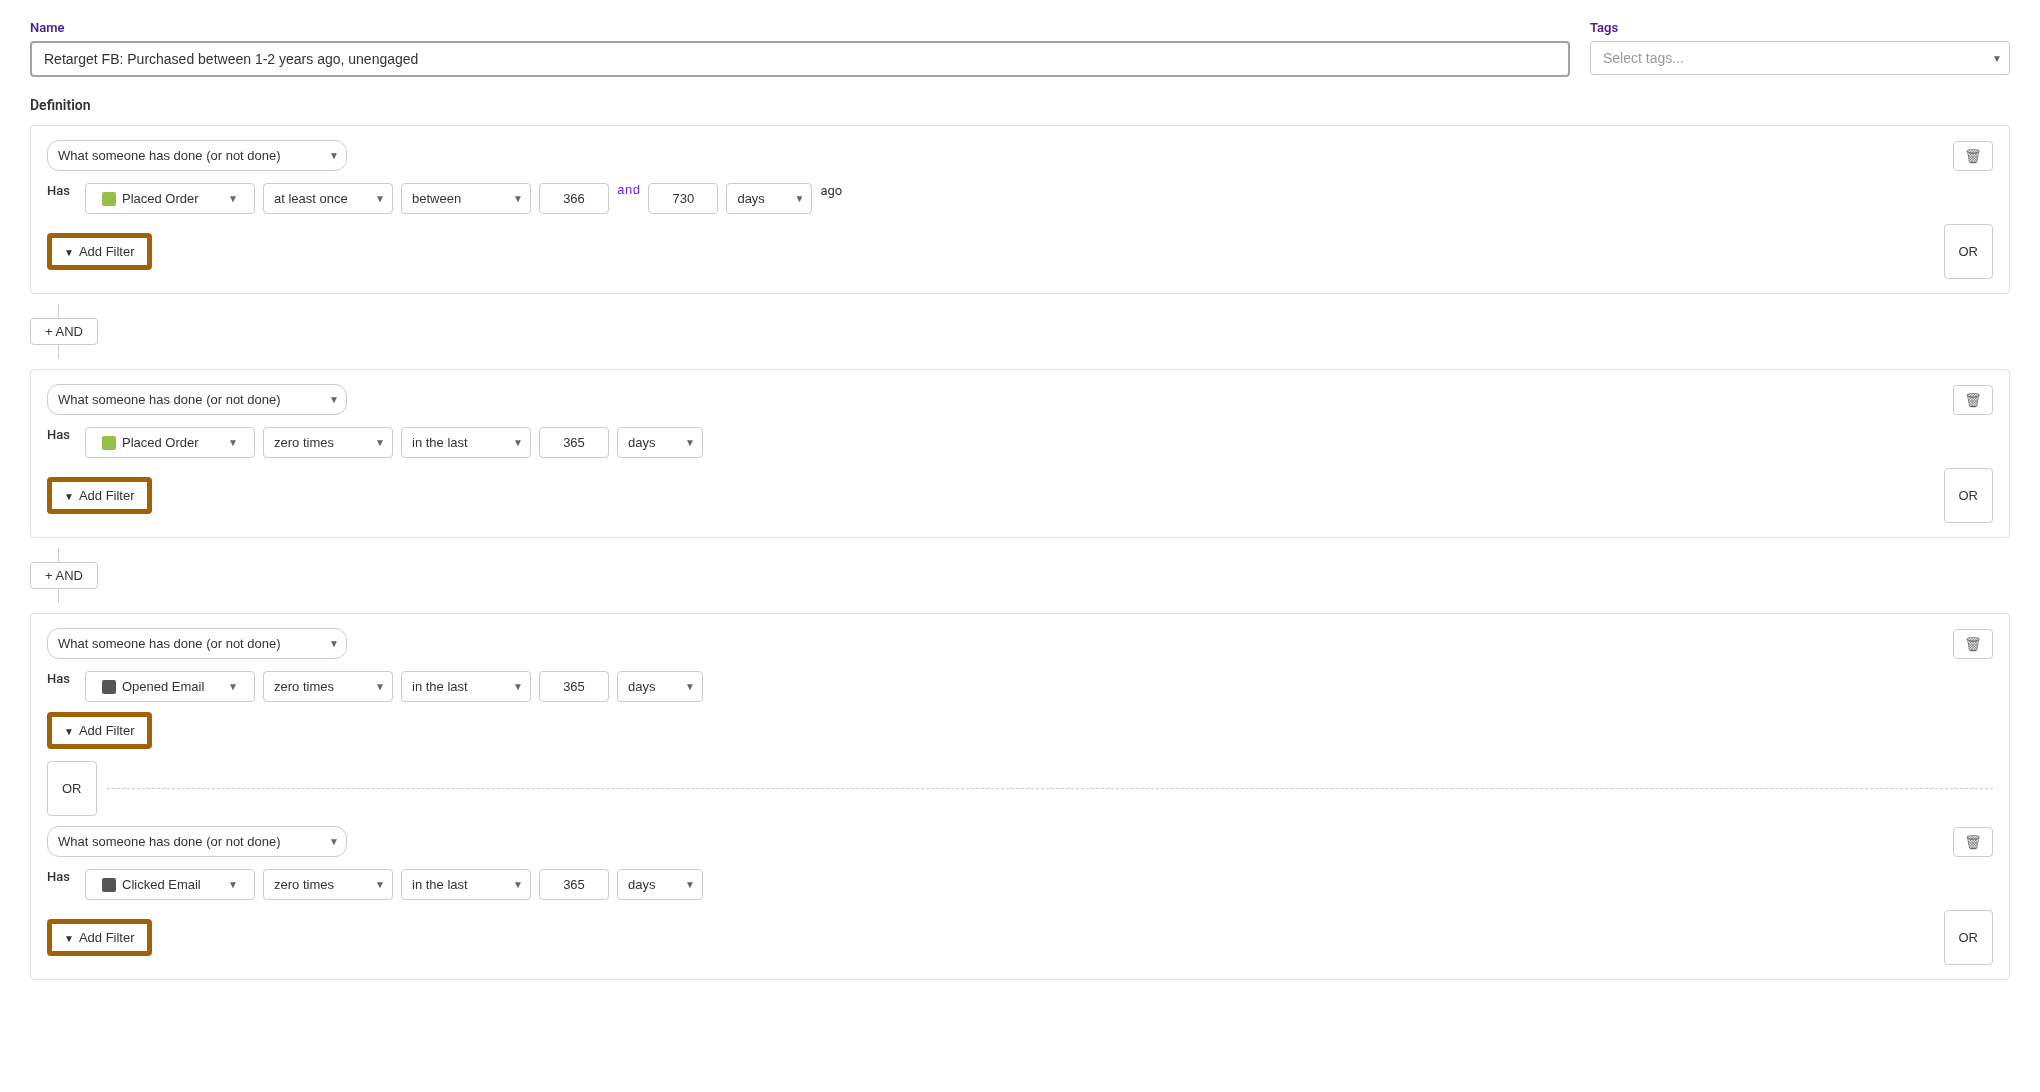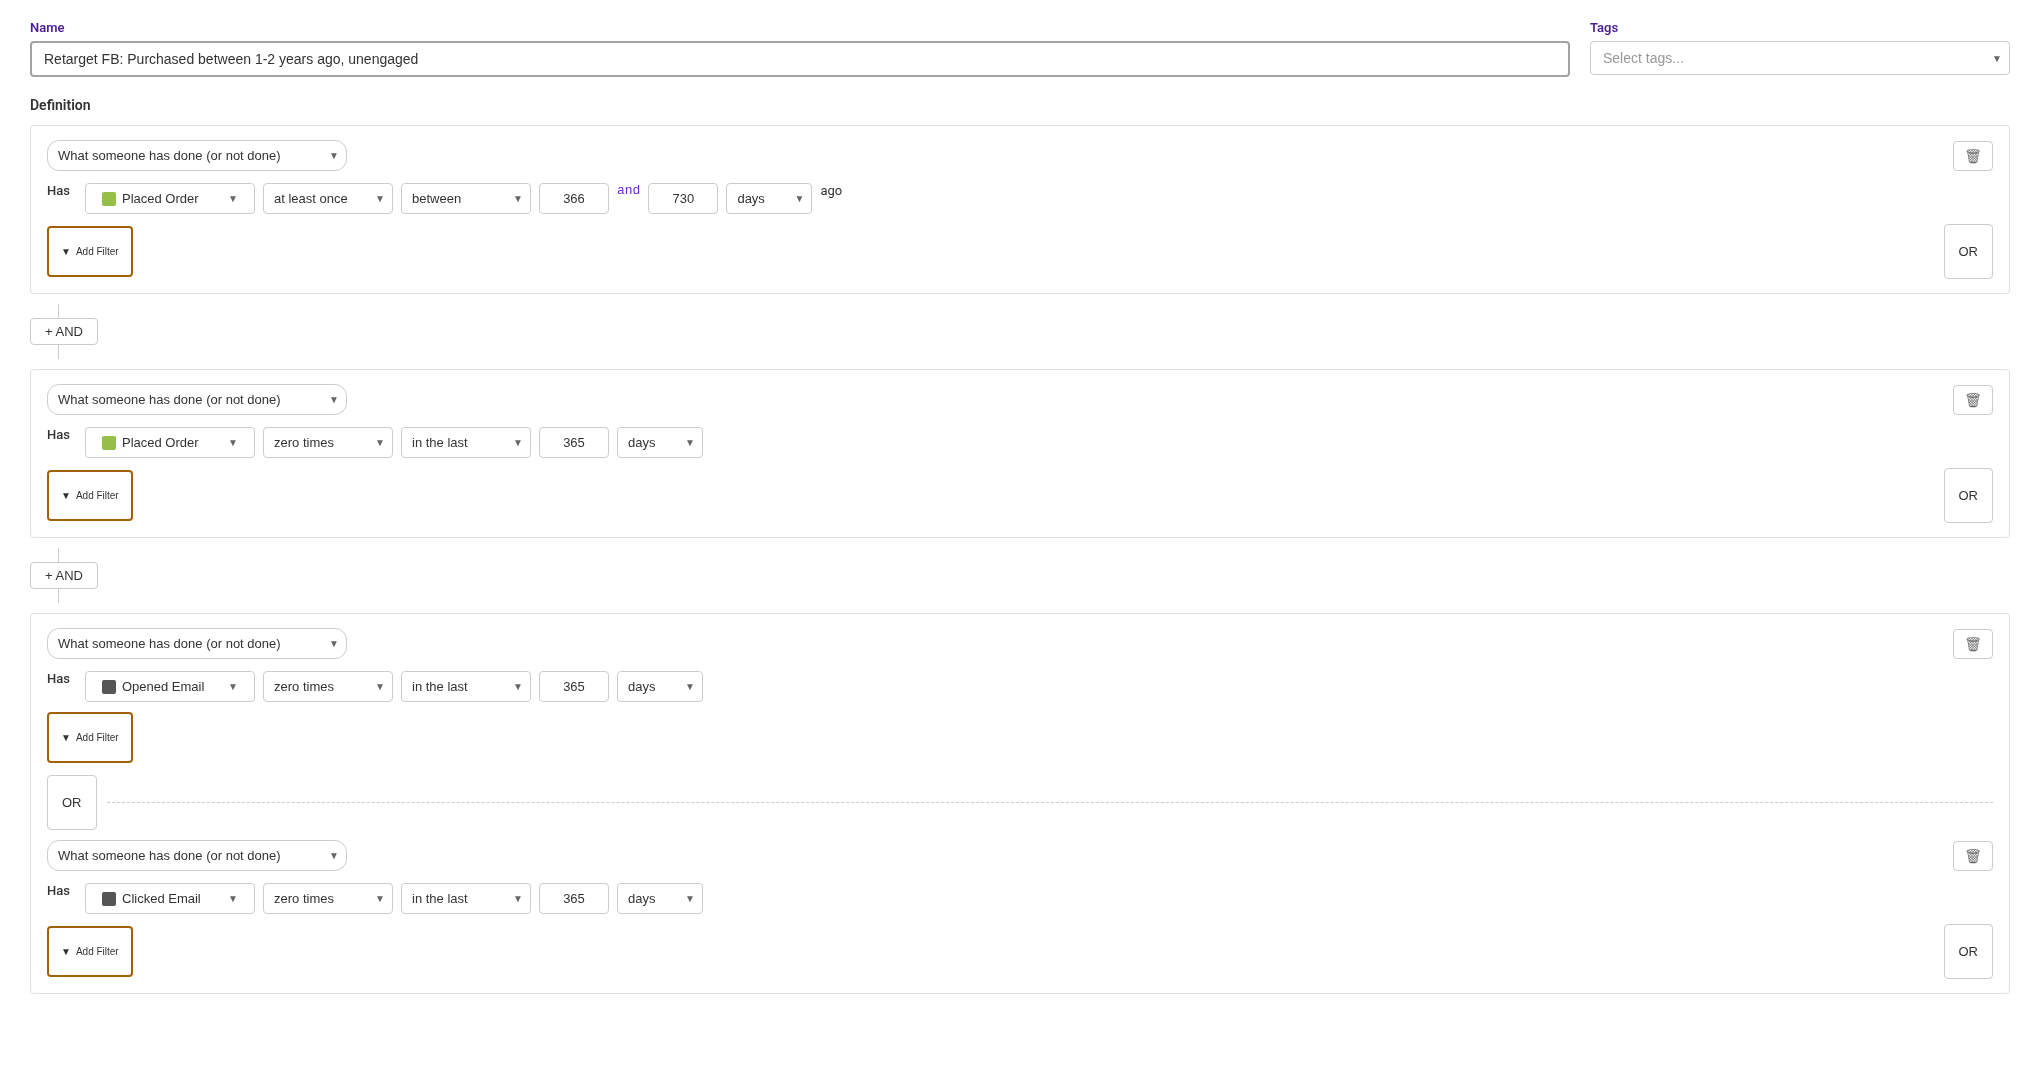--- a/index.html
+++ b/index.html
@@ -160,25 +160,25 @@
       color: #6d28d9;
       font-family: Liberation Mono, monospace;
     }
 
     .ago-text {
       font-size: 13px;
       color: #333;
     }
 
     .add-filter-btn {
-      border: 2px solid #a16207;
-      border-radius: 4px;
-      background: #fff;
-      padding: 18px 12px;
-      font-size: 10px;
+      border: 5px solid #a16207;
+      border-radius: 4px;
+      background: #fff;
+      padding: 6px 12px;
+      font-size: 13px;
       cursor: pointer;
       color: #333;
       display: inline-flex;
       align-items: center;
       gap: 5px;
     }
 
     .filter-icon::before {
       content: "▼";
       font-size: 10px;

